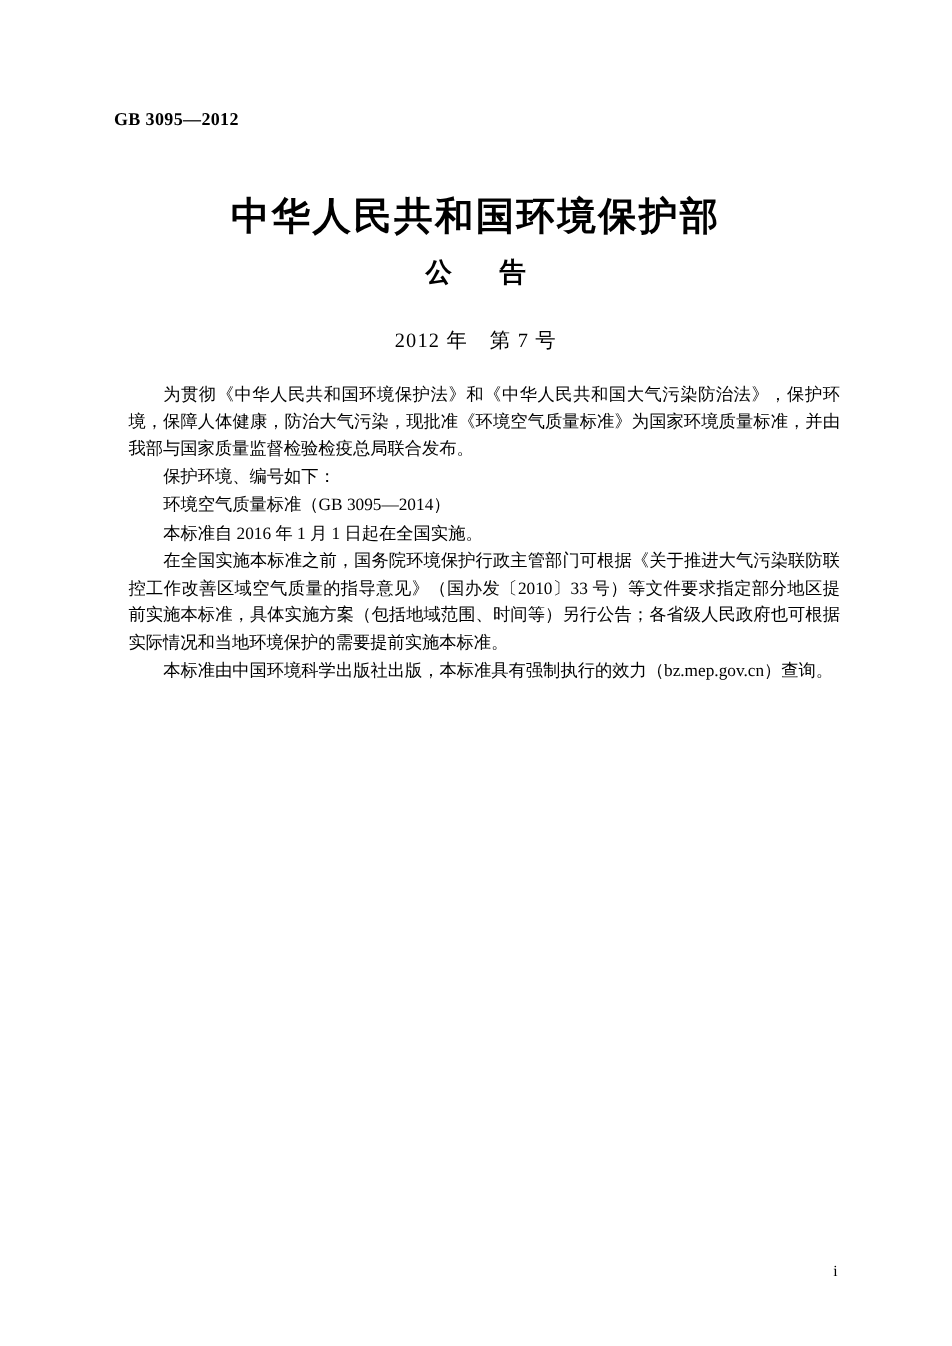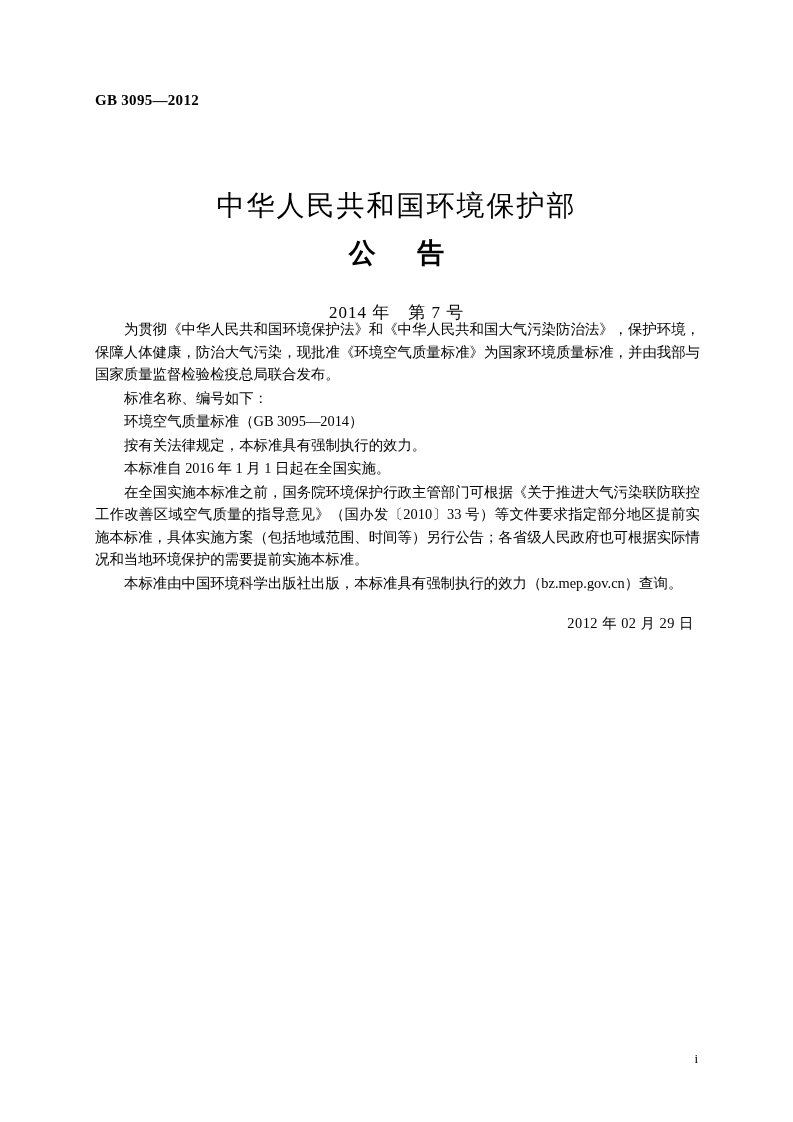--- a/index.html
+++ b/index.html
@@ -36,49 +36,48 @@
   
   .title-block {
     position: absolute;
     left: 95px;
     top: 160px;
     width: 603px;
     text-align: center;
   }
   .title-main {
     font-family: "DejaVu Sans", "Liberation Sans", sans-serif;
-    font-weight: normal;
-    font-size: 28px;
+    font-weight: bold;
+    font-size: 32px;
     letter-spacing: 2px;
     line-height: 1.25;
-    margin-top: 28px;
   }
   .title-sub {
     margin-top: 12px;
     font-family: "DejaVu Sans", "Liberation Sans", sans-serif;
     font-weight: bold;
-    font-size: 27px;
+    font-size: 22px;
     letter-spacing: 16px;
     text-indent: 16px;
   }
   .issue-line {
     margin-top: 30px;
     font-family: "Liberation Serif", "DejaVu Serif", serif;
     font-size: 17px;
     letter-spacing: 1px;
   }
   
   .body-block {
     position: absolute;
     left: 95px;
     top: 318px;
     width: 605px;
   }
   p.para {
-    margin: 0 0 1px 0;
+    margin: 0 0 1px 12px;
     font-size: 14.4px;
     line-height: 22.5px;
     text-align: justify;
     text-justify: inter-ideograph;
     font-family: "Liberation Serif", "DejaVu Serif", serif;
   }
   p.indent {
     text-indent: 29px;
   }
   .date-line {
@@ -100,30 +99,28 @@
 </head>
 <body>
 
 <div class="page">
 
   <div class="std-code">GB 3095—2012</div>
 
   <div class="title-block">
     <div class="title-main">中华人民共和国环境保护部</div>
     <div class="title-sub">公  告</div>
-    <div class="issue-line">2014 年　第 7 号</div>
+    <div class="issue-line">2012 年　第 7 号</div>
   </div>
 
   <div class="body-block">
     <p class="para indent">为贯彻《中华人民共和国环境保护法》和《中华人民共和国大气污染防治法》，保护环境，保障人体健康，防治大气污染，现批准《环境空气质量标准》为国家环境质量标准，并由我部与国家质量监督检验检疫总局联合发布。</p>
-    <p class="para indent">标准名称、编号如下：</p>
+    <p class="para indent">保护环境、编号如下：</p>
     <p class="para indent">环境空气质量标准（GB 3095—2014）</p>
-    <p class="para indent">按有关法律规定，本标准具有强制执行的效力。</p>
     <p class="para indent">本标准自 2016 年 1 月 1 日起在全国实施。</p>
     <p class="para indent">在全国实施本标准之前，国务院环境保护行政主管部门可根据《关于推进大气污染联防联控工作改善区域空气质量的指导意见》（国办发〔2010〕33 号）等文件要求指定部分地区提前实施本标准，具体实施方案（包括地域范围、时间等）另行公告；各省级人民政府也可根据实际情况和当地环境保护的需要提前实施本标准。</p>
     <p class="para indent">本标准由中国环境科学出版社出版，本标准具有强制执行的效力（bz.mep.gov.cn）查询。</p>
 
-    <div class="date-line">2012 年 02 月 29 日</div>
   </div>
 
   <div class="page-number">i</div>
 
 </div>
 
 </body></html>

